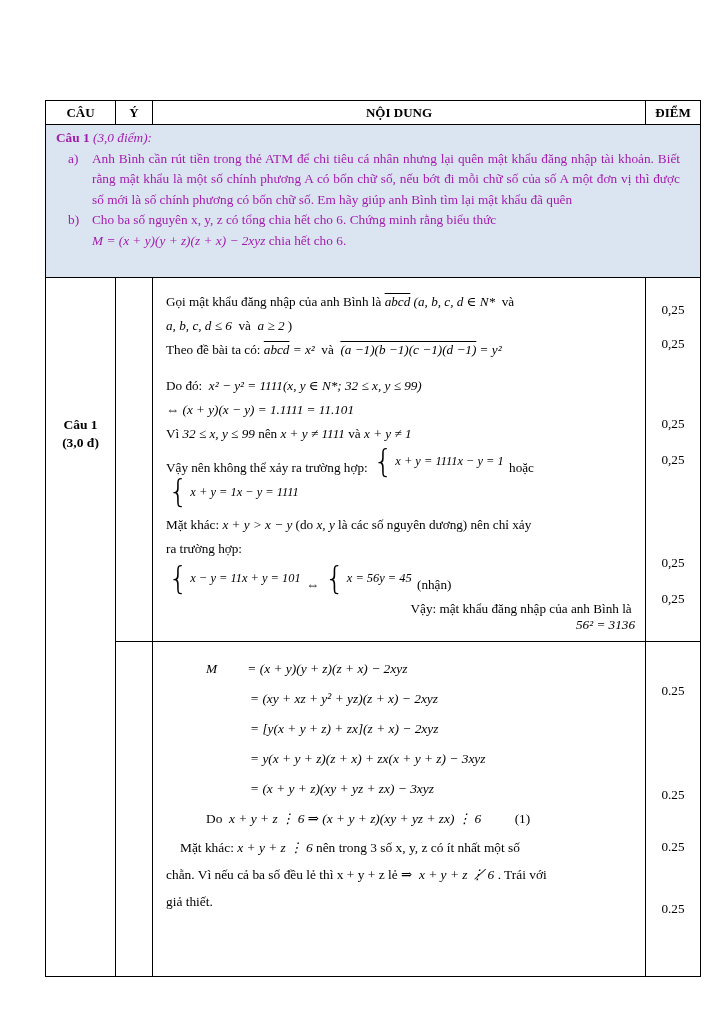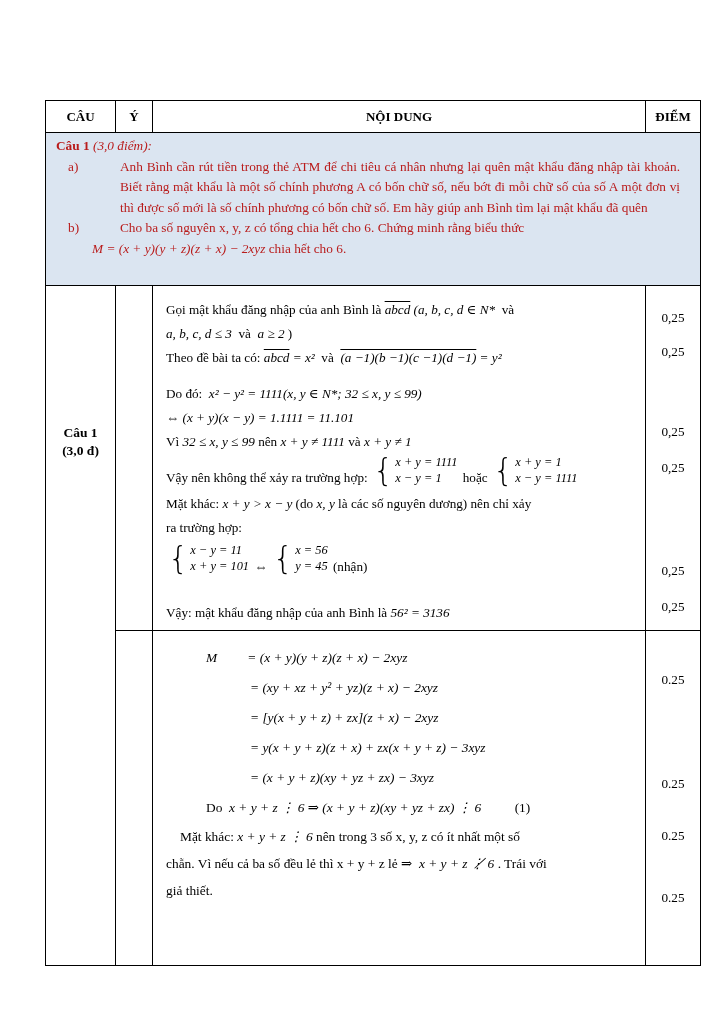--- a/index.html
+++ b/index.html
@@ -2,56 +2,56 @@
 <html><head>
 <meta charset="utf-8">
 <style>
   * { margin:0; padding:0; box-sizing:border-box; }
   body { font-family:"Liberation Serif","DejaVu Serif",serif; background:#fff; }
   .page { position:relative; width:725px; height:1024px; background:#fff; overflow:hidden; color:#111; }
   .doc-title { position:absolute; left:45px; top:80px; width:655px; text-align:center;
                font-weight:bold; font-size:14.5px; color:#000; }
   table.grading { position:absolute; left:45px; top:100px; width:655px; border-collapse:collapse; table-layout:fixed; }
   td, th { border:1px solid #000; vertical-align:top; }
-  th { font-size:13px; font-weight:bold; height:32px; text-align:center; vertical-align:middle; padding:0; color:#000; }
-
-  
-  .problem-cell { background:#dbe5f1; height:153px; padding:3px 20px 6px 8px; color:#b91c1c;
+  th { font-size:13px; font-weight:bold; height:24px; text-align:center; vertical-align:middle; padding:0; color:#000; }
+
+  
+  .problem-cell { background:#dbe5f1; height:153px; padding:3px 20px 6px 8px; color:#a21caf;
                   font-size:13.3px; line-height:1.55; }
   .prob-title { padding-left:2px; }
   .prob-label { font-weight:bold; }
   .prob-note { font-style:italic; }
   .prob-item { display:flex; padding-left:14px; }
   .prob-marker { width:24px; flex:0 0 24px; }
-  .prob-text { flex:1; text-align:justify;margin-left:28px; }
+  .prob-text { flex:1; text-align:justify; }
   .prob-formula { padding-left:38px; }
   .prob-formula .math { font-style:italic; }
 
   
   .cau-cell { width:70px; padding-top:138px; text-align:center; font-weight:bold; font-size:13.5px; line-height:1.35; color:#000; }
   .y-cell { width:37px; }
   .content-cell { padding:8px 10px 6px 13px; font-size:13.2px; color:#000; }
   .row-a .content-cell { height:345px; }
   .row-b .content-cell { height:335px; }
   .score-cell { position:relative; padding:0; font-size:13.2px; color:#000; }
   .score { position:absolute; left:0; right:0; text-align:center; }
 
   
   .line { display:flex; flex-wrap:wrap; align-items:flex-end; min-height:22px; margin:2px 0; }
   .line span { white-space:pre-wrap; }
   .math { font-style:italic; }
   .ov { text-decoration:overline; }
   .sys { display:inline-flex; align-items:center; margin:0 2px; }
   .brace { font-family:"DejaVu Sans",sans-serif; font-style:normal; font-size:32px; line-height:0.95; margin-right:2px; font-weight:300; }
-  .sys-col { display:flex; flex-direction:column; font-style:italic; font-size:12.4px; line-height:1.3; }
+  .sys-col { display:flex; font-style:italic; font-size:12.4px; line-height:1.3; }
 
   .part-a .line:nth-child(4)  { margin-top:14px; }
   .part-a .line:nth-child(7)  { margin:4px 0; }
   .part-a .line:nth-child(10) { margin:6px 0; }
-  .part-a .line:nth-child(11) { margin-top:24px; }
+  .part-a .line:nth-child(11) { margin-top:8px;flex-direction:column; }
 
   .part-b .line { min-height:25px; margin:5px 0; padding-left:84px; font-size:13.4px; }
   .part-b .line:nth-child(1) { padding-left:40px; margin-top:2px; }
   .part-b .line:nth-child(6) { padding-left:40px; margin-top:1px; }
   .part-b .line:nth-child(7) { padding-left:14px; margin-top:7px; min-height:22px; }
   .part-b .line:nth-child(8) { padding-left:0; min-height:22px; }
   .part-b .line:nth-child(9) { padding-left:0; min-height:22px; }
 
   
   .pa-1 { top:24px; }  .pa-2 { top:58px; }  .pa-3 { top:138px; }
@@ -108,21 +108,21 @@
       <td class="y-cell"></td>
       <td class="content-cell">
         <div class="part-a">
               <div class="line">
                 <span>Gọi mật khẩu đăng nhập của anh Bình là </span>
                 <span class="math ov">abcd</span>
                 <span class="math"> (a, b, c, d ∈ N*</span>
                 <span>  và</span>
               </div>
               <div class="line">
-                <span class="math">a, b, c, d ≤ 3</span>
+                <span class="math">a, b, c, d ≤ 6</span>
                 <span>  và  </span>
                 <span class="math">a ≥ 2</span>
                 <span> )</span>
               </div>
               <div class="line">
                 <span>Theo đề bài ta có: </span>
                 <span class="math ov">abcd</span>
                 <span class="math"> = x²</span>
                 <span>  và  </span>
                 <span class="math ov">(a −1)(b −1)(c −1)(d −1)</span>

